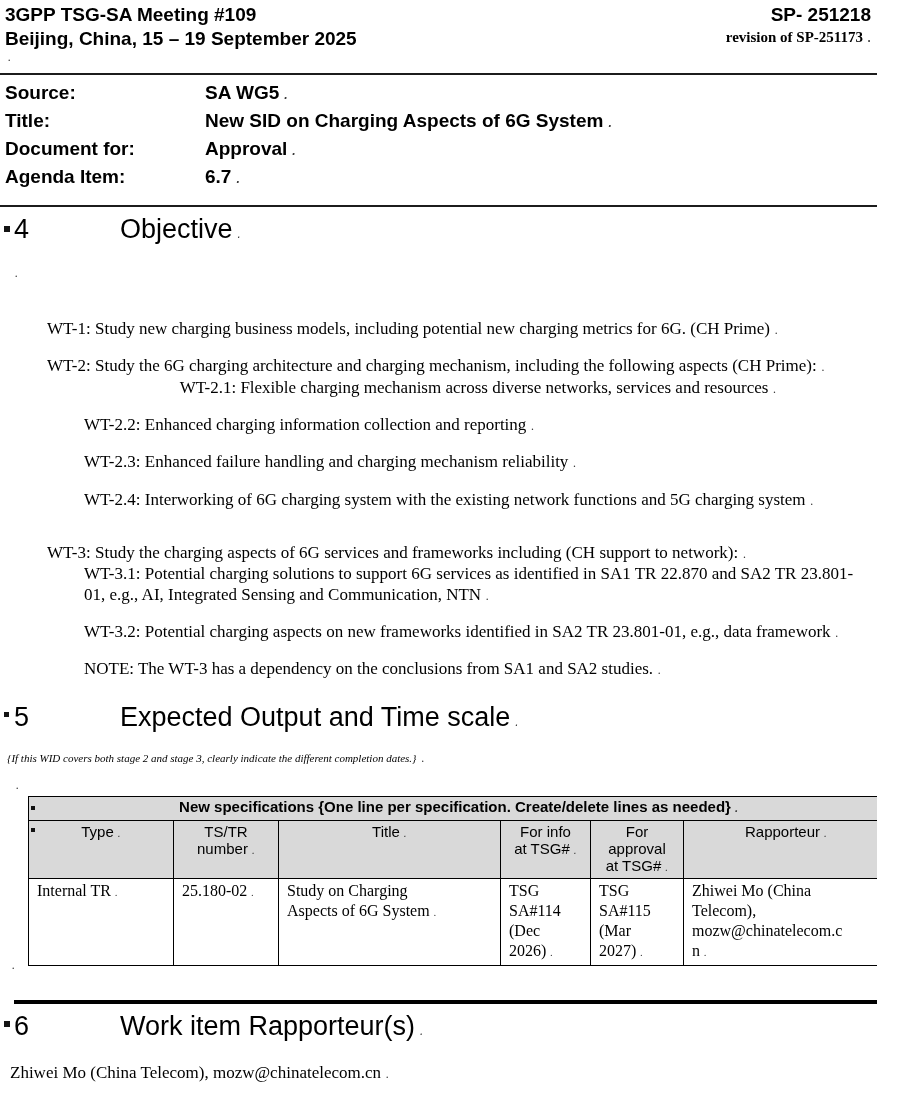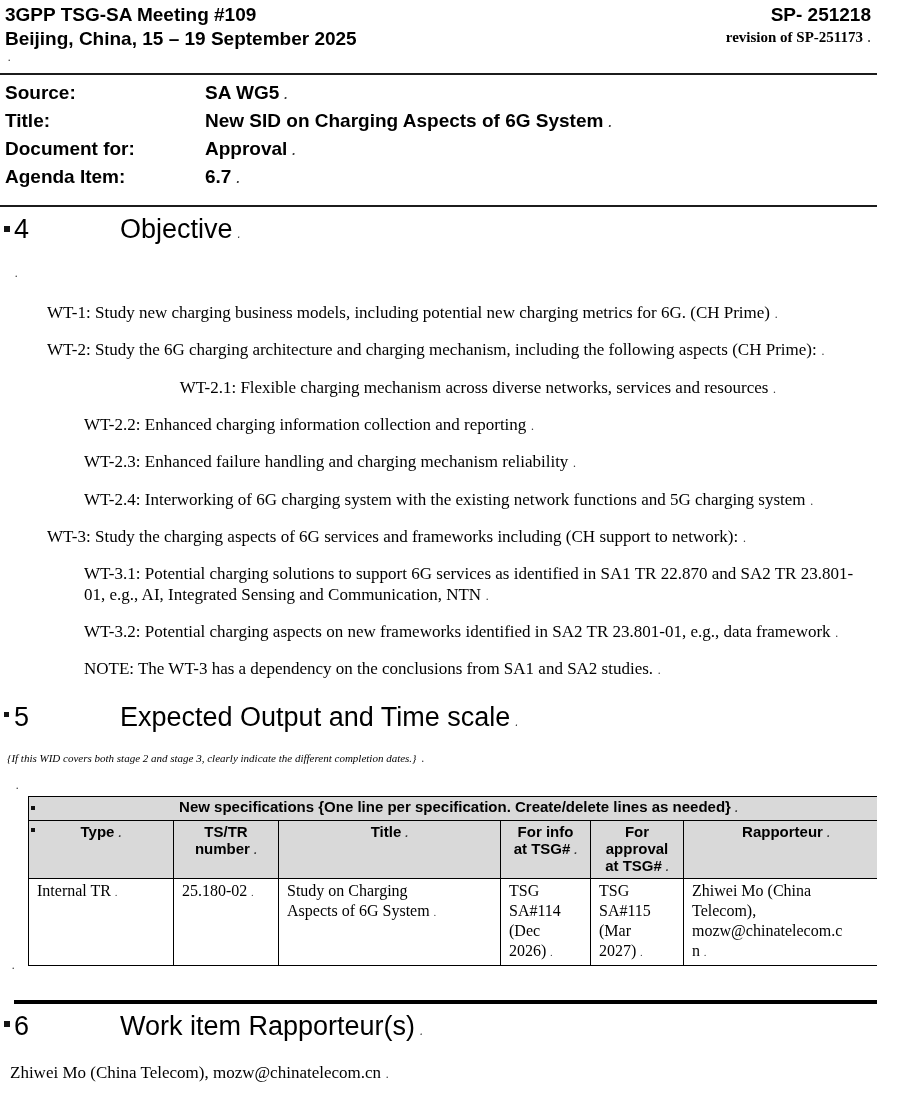--- a/index.html
+++ b/index.html
@@ -24,40 +24,40 @@
   
   .h1{position:absolute;left:0;height:38px;font-family:"Liberation Sans","DejaVu Sans",sans-serif;
       font-size:27px;font-weight:400;line-height:36px;}
   .h1 .num{position:absolute;left:14px;top:0;}
   .h1 .ttl{position:absolute;left:120px;top:0;white-space:nowrap;}
   .hsq{position:absolute;width:6px;height:6px;background:#141414;}
 
   
   .para{position:absolute;font-size:17px;line-height:21px;}
   .ind0{left:10px;width:880px;}
-  .ind1{left:47px;width:850px;}
+  .ind1{left:47px;width:850px;margin-top:16px;}
   .ind2{left:84px;width:788px;}
   .stage-note{position:absolute;left:7px;top:751px;font-size:11px;font-weight:400;font-style:italic;}
 
   
   .pm{display:inline-block;}
   .pm::after{content:".";font-size:12px;color:#3a3a3a;margin-left:5px;vertical-align:baseline;
              font-style:italic;}
   .pm-abs{position:absolute;font-size:12px;color:#3a3a3a;font-style:italic;}
   .pm-abs::after{content:".";}
 
   
   .spec-table{position:absolute;left:28px;top:796px;width:860px;border-collapse:collapse;
               table-layout:fixed;}
   .spec-table td,.spec-table th{border:1px solid #000;margin:0;vertical-align:top;
               white-space:pre-line;overflow:hidden;}
   .spec-table .cap{background:#d9d9d9;font-family:"Liberation Sans","DejaVu Sans",sans-serif;
               font-size:15px;font-weight:700;text-align:center;height:21px;padding:1px 20px;}
   .spec-table .hd{background:#d9d9d9;font-family:"Liberation Sans","DejaVu Sans",sans-serif;
-              font-size:15px;font-weight:700;text-align:center;height:51px;padding:2px 2px;line-height:17px;}
+              font-size:15px;font-weight:400;text-align:center;height:51px;padding:2px 2px;line-height:17px;}
   .spec-table .dt{background:#fff;font-family:"Liberation Serif","DejaVu Serif",serif;
               font-size:16px;font-weight:400;text-align:left;height:82px;padding:2px 4px 2px 8px;line-height:20px;}
   .spec-table .cap::after,.spec-table .hd::after,.spec-table .dt::after{
               content:".";font-size:11px;color:#3a3a3a;margin-left:4px;font-style:italic;}
   .rowsq{position:absolute;width:4px;height:4px;background:#111;}
 </style>
 </head>
 <body>
 
 <div class="page">

